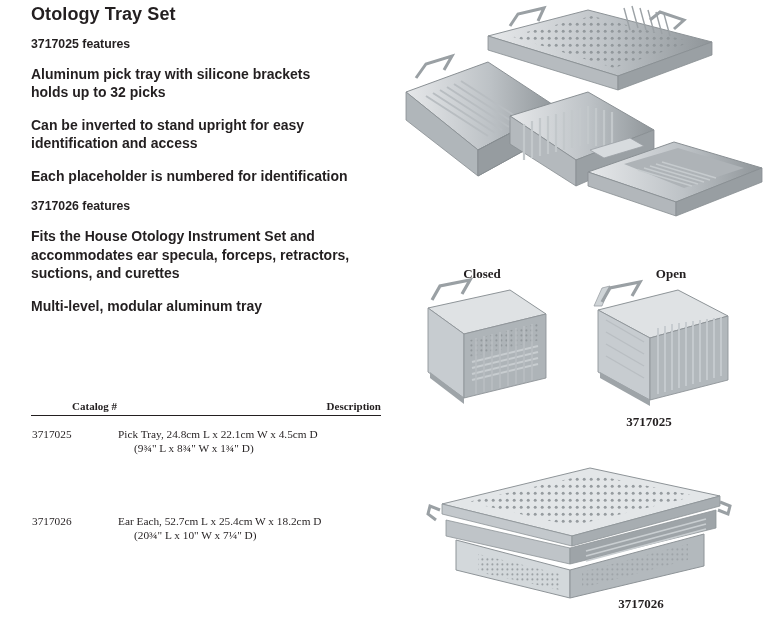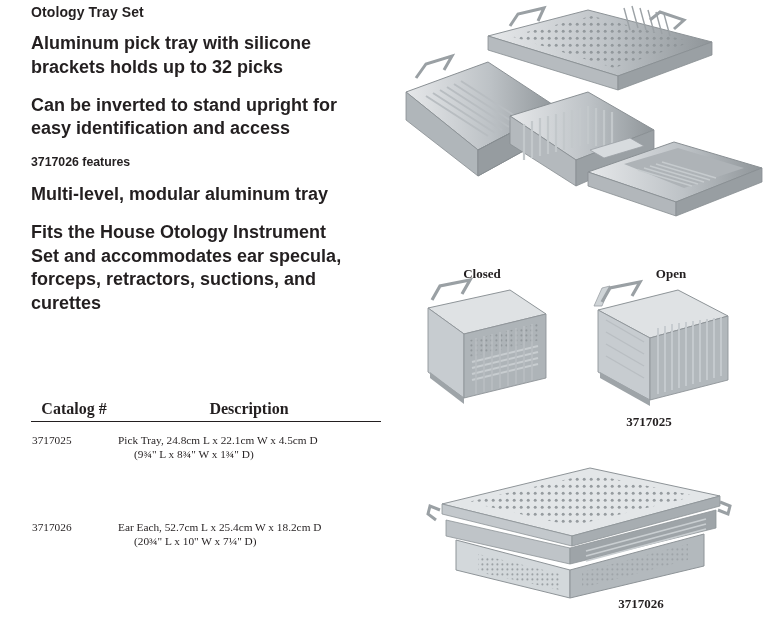--- a/index.html
+++ b/index.html
@@ -25,36 +25,36 @@
 
   
   .left-col {
     position: absolute;
     left: 31px;
     top: 4px;
     width: 360px;
   }
 
   .doc-title {
-    font-size: 14px;
+    font-size: 18px;
     font-weight: bold;
     color: #231f20;
     margin: 0 0 12px 0;
     letter-spacing: 0.1px;
   }
 
   .sec-head {
     font-size: 12.3px;
     font-weight: bold;
     margin: 0 0 14px 0;
     color: #231f20;
   }
 
   .feature {
-    font-size: 18px;
+    font-size: 14px;
     font-weight: bold;
     margin: 0 0 14px 0;
     line-height: 1.32;
     color: #231f20;
     max-width: 320px;
   }
 
   .sec-head.second {
   }
 
@@ -63,22 +63,22 @@
     position: absolute;
     left: 31px;
     top: 400px;
     width: 350px;
   }
   .cat-table table {
     border-collapse: collapse;
     width: 350px;
   }
   .cat-table th {
-    text-align: center;
-    font-size: 16px;
+    text-align: right;
+    font-size: 11px;
     font-weight: bold;
     font-family: "Liberation Serif", serif;
     padding: 0 0 3px 0;
     color: #231f20;
   }
   .cat-table thead tr {
     border-bottom: 1.3px solid #231f20;
   }
   .cat-table th.col-cat { width: 84px; }
   .cat-table td {
@@ -127,28 +127,30 @@
 </style>
 </head>
 <body>
 
 <div id="page">
 
   <div class="left-col">
 
     <h1 class="doc-title">Otology Tray Set</h1>
 
+    <div class="sec-head">3717025 features</div>
 
     <p class="feature">Aluminum pick tray with silicone brackets holds up to 32 picks</p>
     <p class="feature">Can be inverted to stand upright for easy identification and access</p>
+    <p class="feature">Each placeholder is numbered for identification</p>
 
     <div class="sec-head second">3717026 features</div>
 
+    <p class="feature">Fits the House Otology Instrument Set and accommodates ear specula, forceps, retractors, suctions, and curettes</p>
     <p class="feature">Multi-level, modular aluminum tray</p>
-    <p class="feature">Fits the House Otology Instrument Set and accommodates ear specula, forceps, retractors, suctions, and curettes</p>
   </div>
 
   <div class="cat-table">
     <table>
       <thead>
         <tr>
           <th class="col-cat">Catalog #</th>
           <th>Description</th>
         </tr>
       </thead>

